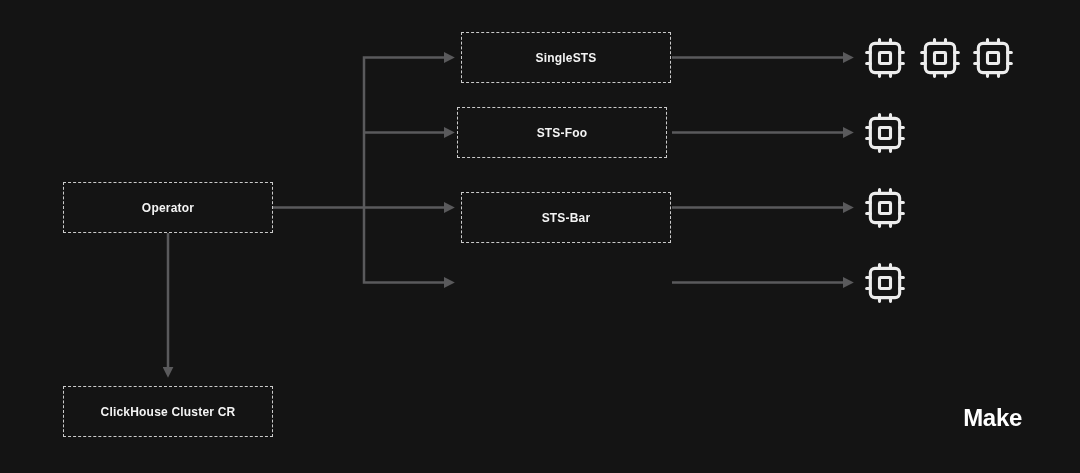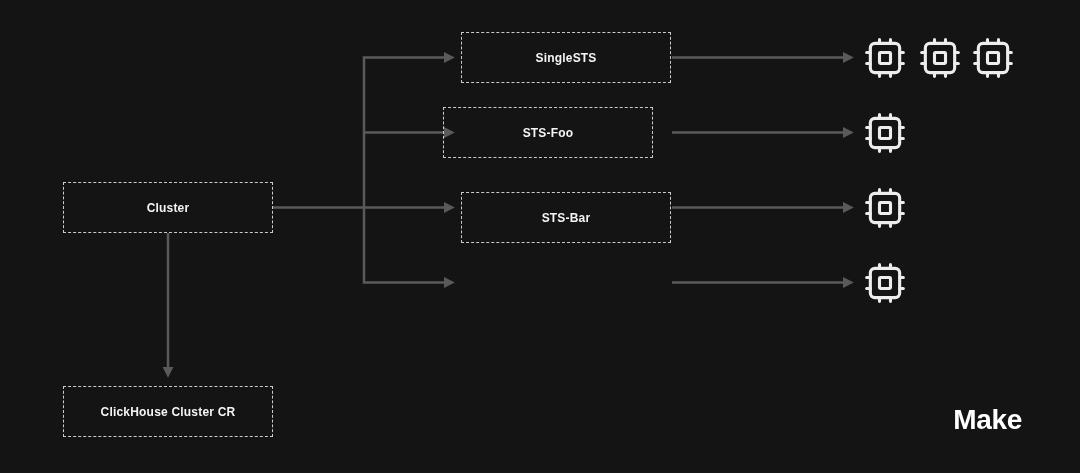--- a/index.html
+++ b/index.html
@@ -53,21 +53,21 @@
     position: absolute;
     width: 44px;
     height: 44px;
     color: var(--chip);
   }
   .wordmark {
     position: absolute;
     right: 58px;
     top: 404px;
     color: var(--wordmark);
-    font-size: 28px;
+    font-size: 24px;
     font-weight: bold;
     letter-spacing: -0.3px;
   }
 </style>
 </head>
 <body>
 
 <div class="stage">
 
   <svg class="connectors" viewBox="0 0 1080 473" xmlns="http://www.w3.org/2000/svg" aria-hidden="true">
@@ -85,28 +85,28 @@
 
     <path class="connector" d="M672 57.5 H845" marker-end="url(#arrowhead)"></path>
     <path class="connector" d="M672 132.5 H845" marker-end="url(#arrowhead)"></path>
     <path class="connector" d="M672 207.5 H845" marker-end="url(#arrowhead)"></path>
     <path class="connector" d="M672 282.5 H845" marker-end="url(#arrowhead)"></path>
 
     <path class="connector" d="M168 233 V369" marker-end="url(#arrowhead)"></path>
   </svg>
 
   <div class="node" style="left:63px; top:182px;">
-    <span class="node-label">Cluster</span>
+    <span class="node-label">Operator</span>
   </div>
 
   <div class="node" style="left:461px; top:32px;">
     <span class="node-label">SingleSTS</span>
   </div>
 
-  <div class="node" style="left:443px; top:107px;">
+  <div class="node" style="left:457px; top:107px;">
     <span class="node-label">STS-Foo</span>
   </div>
 
   <div class="node" style="left:461px; top:192px;">
     <span class="node-label">STS-Bar</span>
   </div>
 
 
   <div class="node" style="left:63px; top:386px;">
     <span class="node-label">ClickHouse Cluster CR</span>

